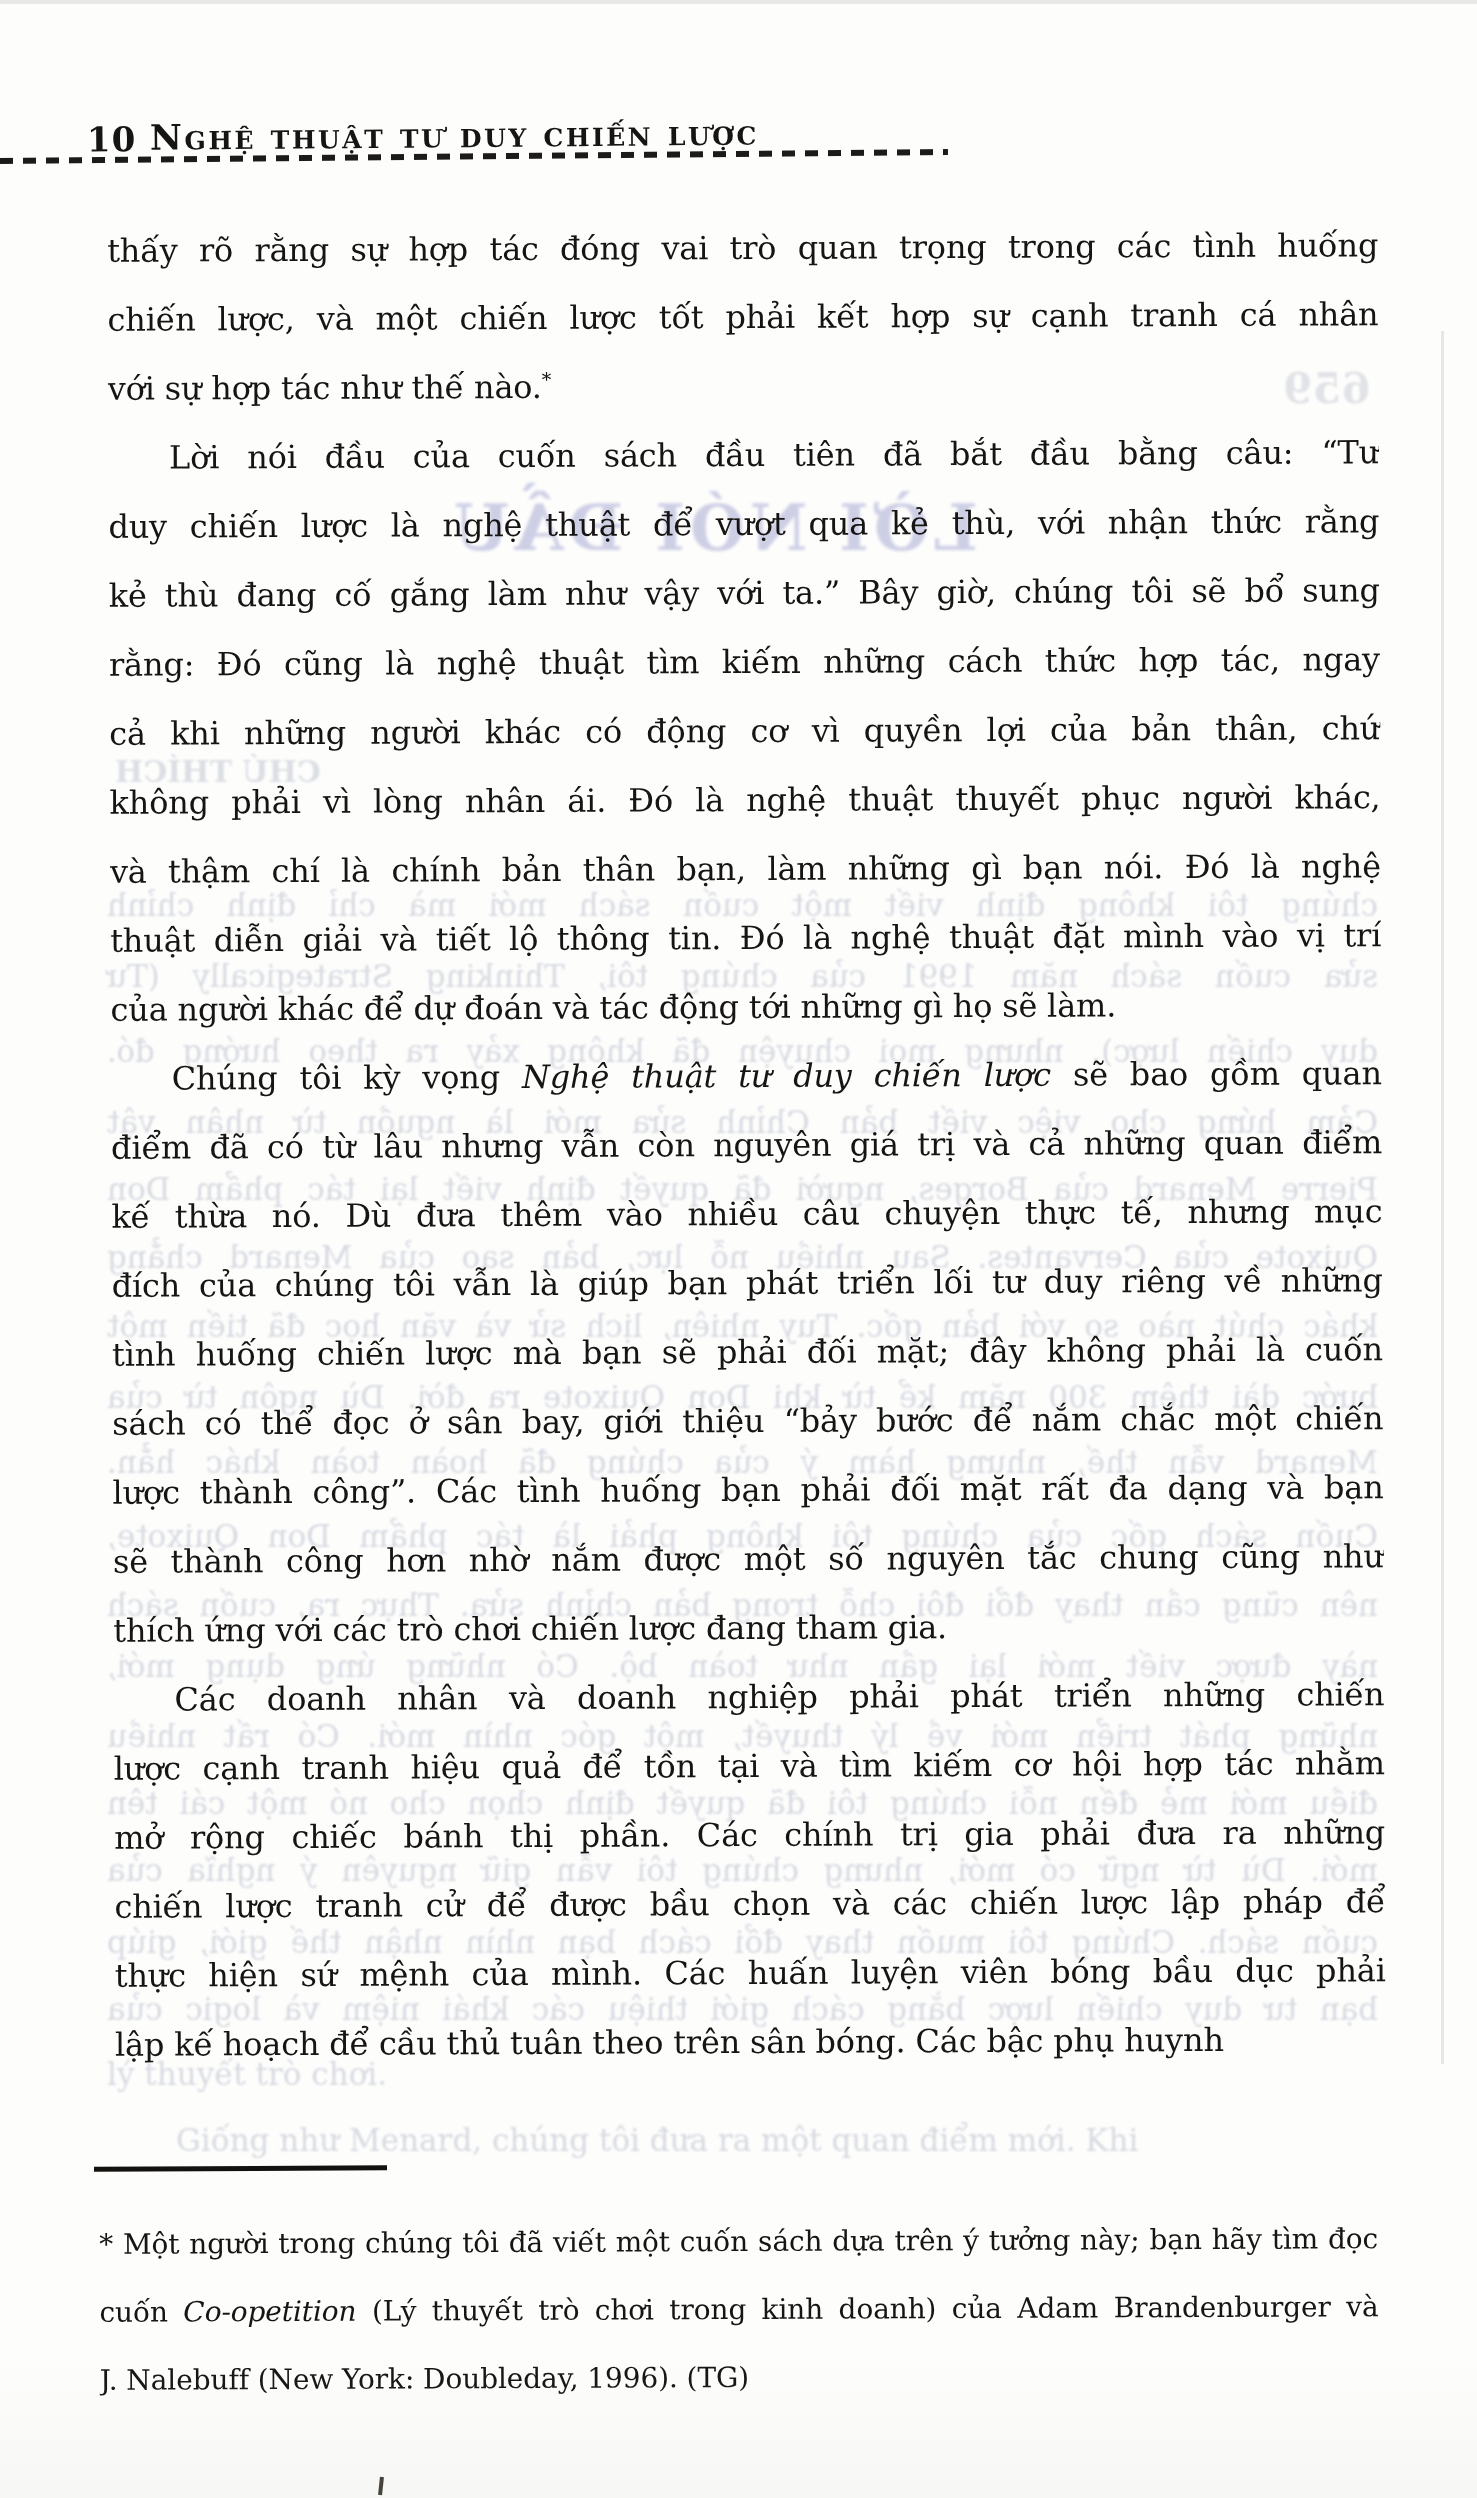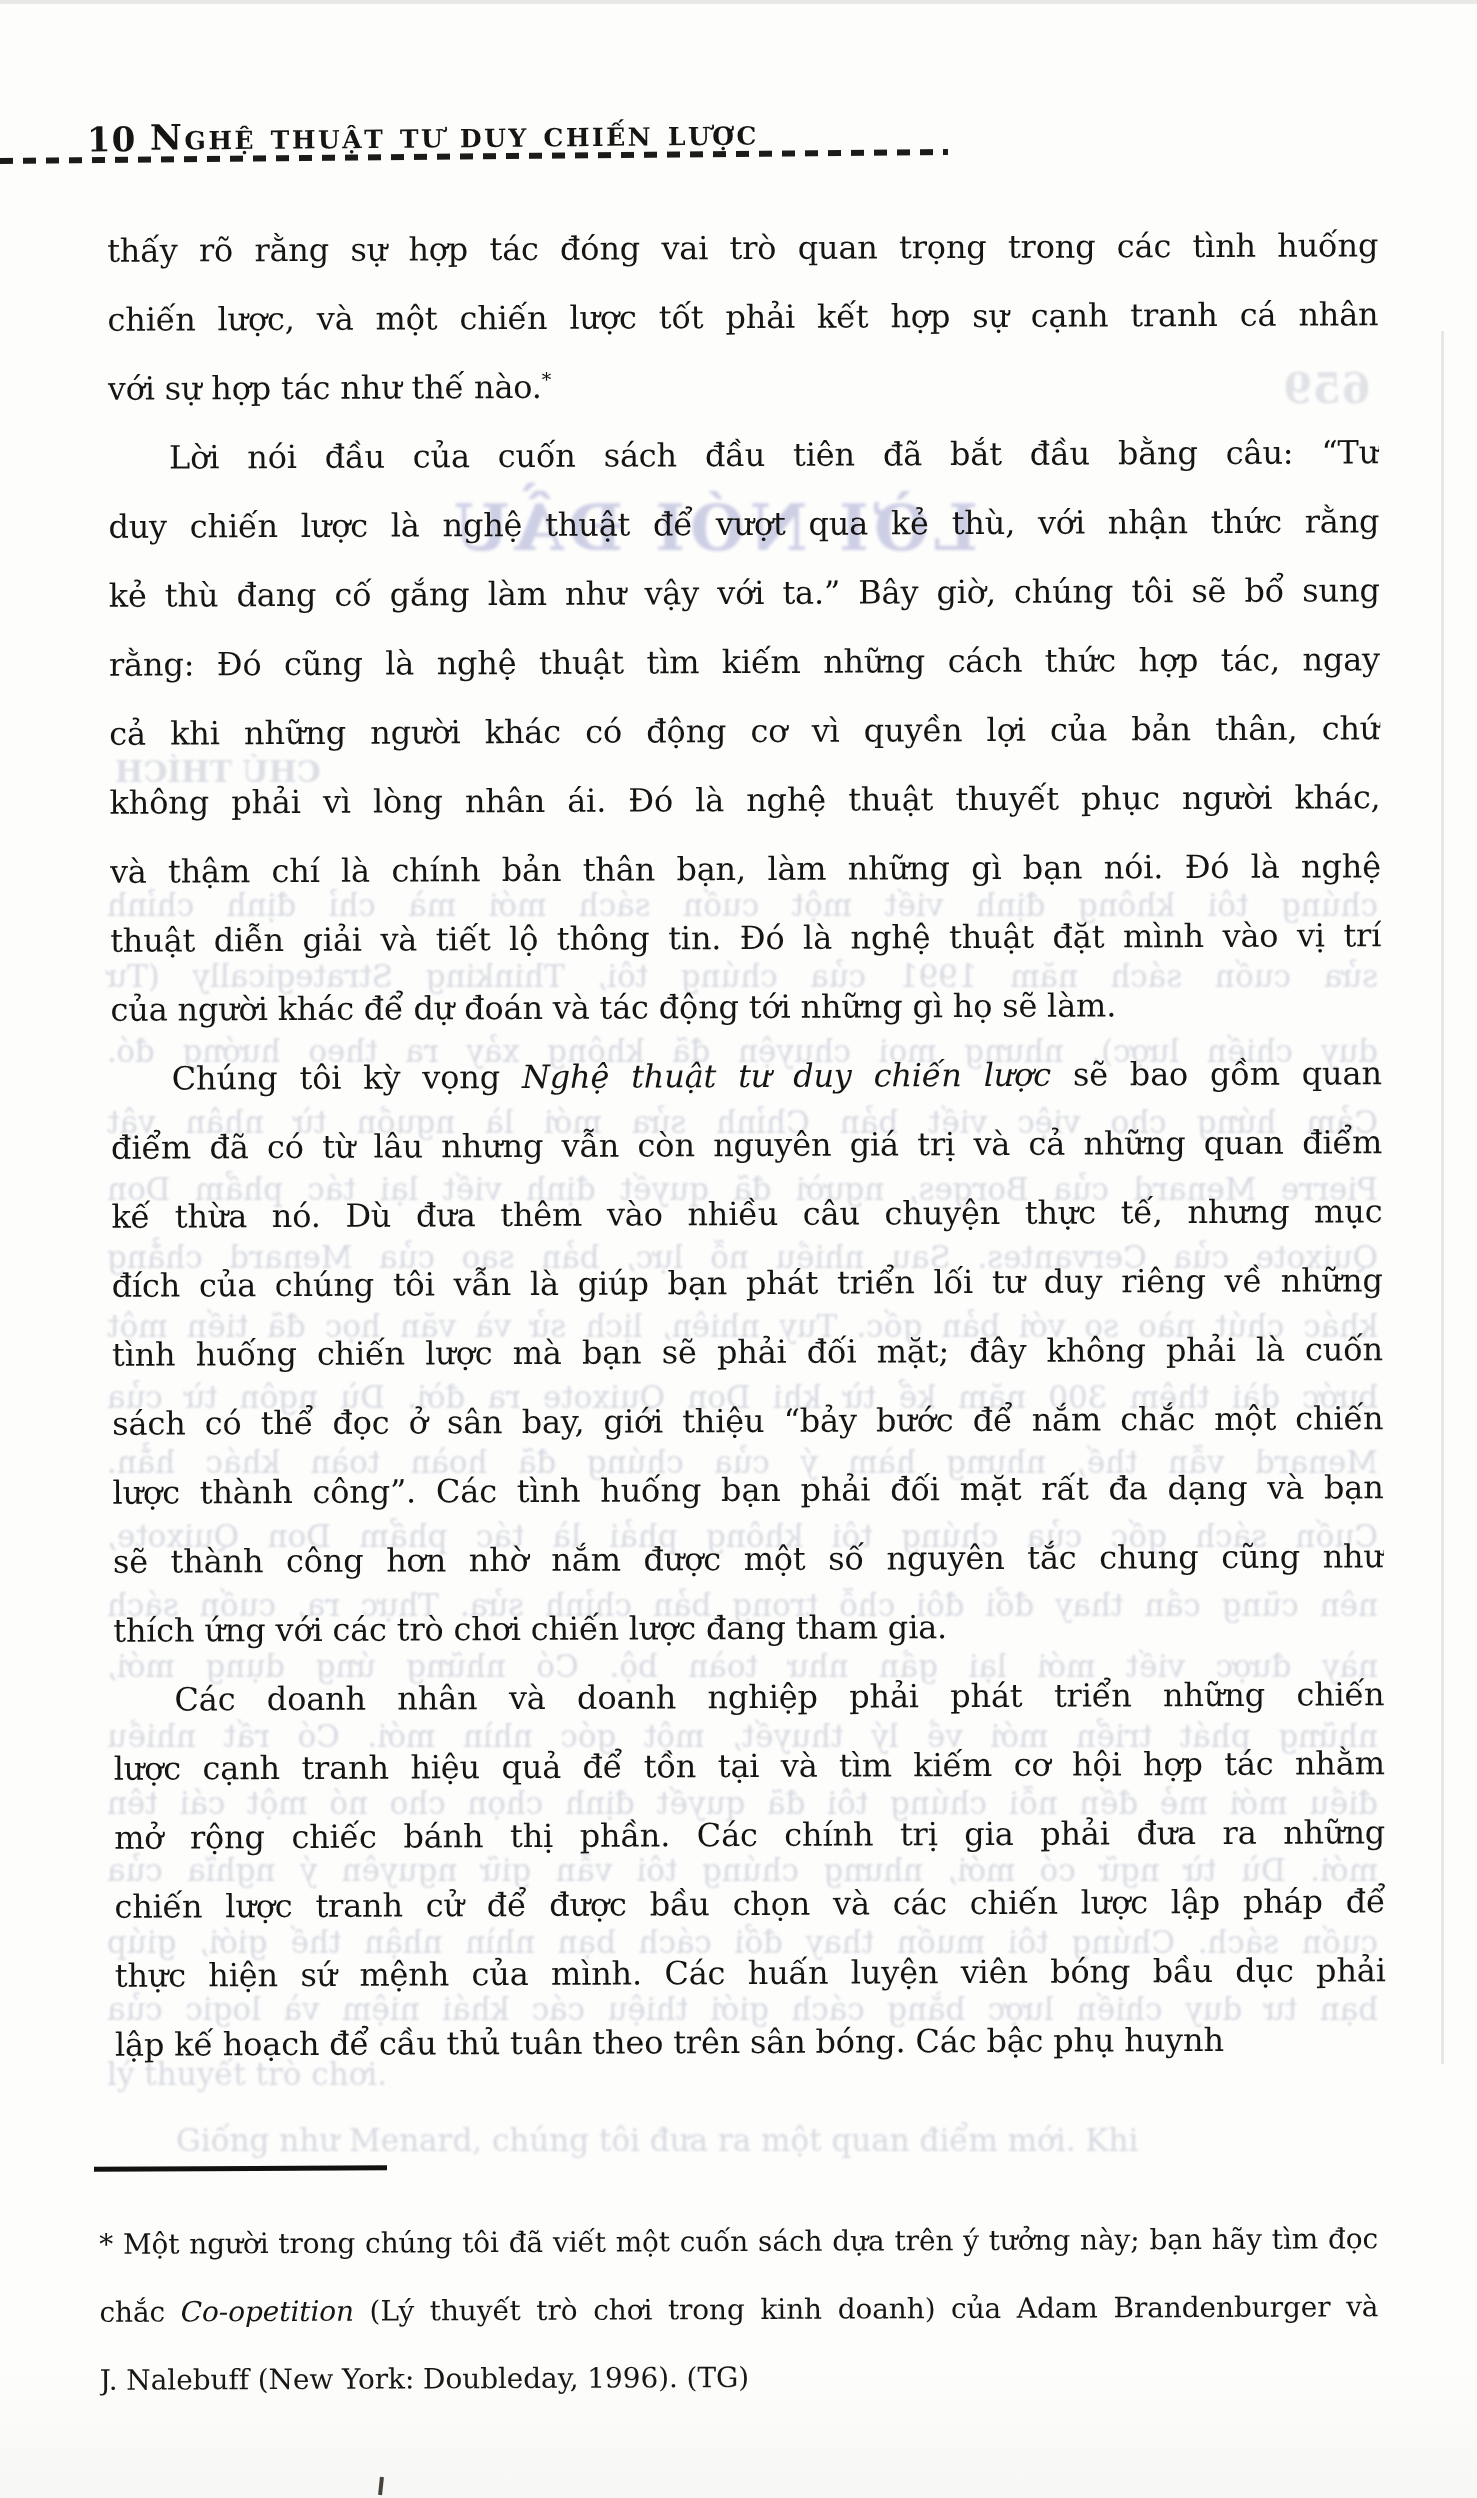--- a/index.html
+++ b/index.html
@@ -118,21 +118,21 @@
     <div class="bl j">lược cạnh tranh hiệu quả để tồn tại và tìm kiếm cơ hội hợp tác nhằm</div>
     <div class="bl j">mở rộng chiếc bánh thị phần. Các chính trị gia phải đưa ra những</div>
     <div class="bl j">chiến lược tranh cử để được bầu chọn và các chiến lược lập pháp để</div>
     <div class="bl j">thực hiện sứ mệnh của mình. Các huấn luyện viên bóng bầu dục phải</div>
     <div class="bl">lập kế hoạch để cầu thủ tuân theo trên sân bóng. Các bậc phụ huynh</div>
   </div>
 
   <div class="fn-rule"></div>
   <div class="footnote">
     <div class="fl j">* Một người trong chúng tôi đã viết một cuốn sách dựa trên ý tưởng này; bạn hãy tìm đọc</div>
-    <div class="fl j"><span>chắc </span><span class="it">Co-opetition</span><span> (Lý thuyết trò chơi trong kinh doanh) của Adam Brandenburger và Barry</span></div>
+    <div class="fl j"><span>cuốn </span><span class="it">Co-opetition</span><span> (Lý thuyết trò chơi trong kinh doanh) của Adam Brandenburger và Barry</span></div>
     <div class="fl">J. Nalebuff (New York: Doubleday, 1996). (TG)</div>
   </div>
 
   <div class="edge-line"></div>
   <div class="ink-speck"></div>
   <div class="smudge"></div>
 </div>
 
 
 </body></html>

